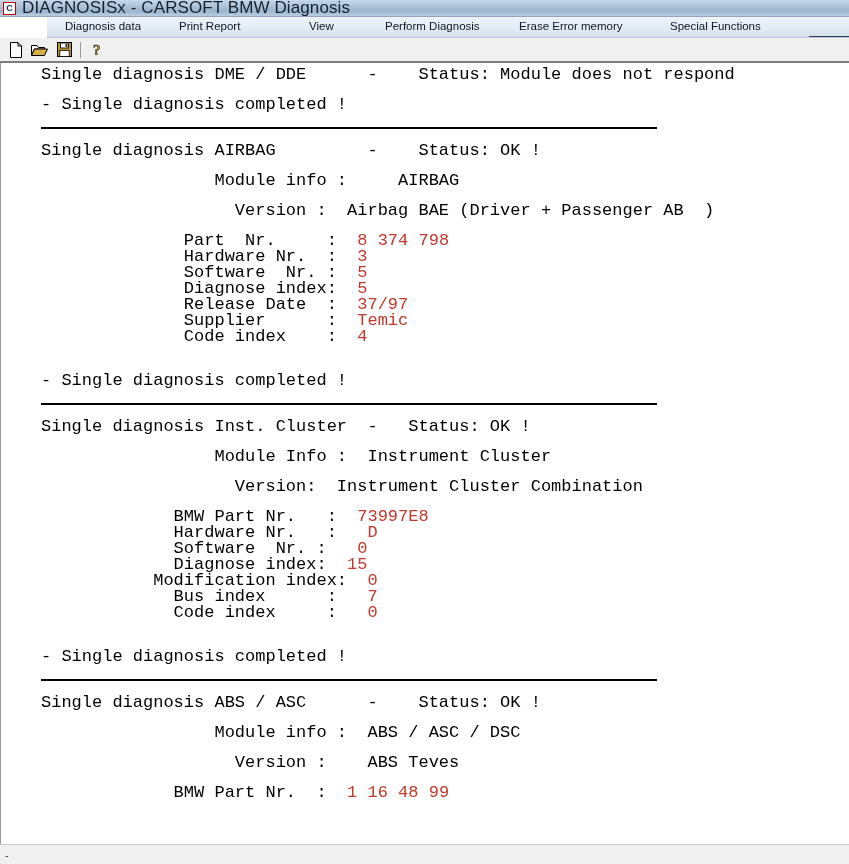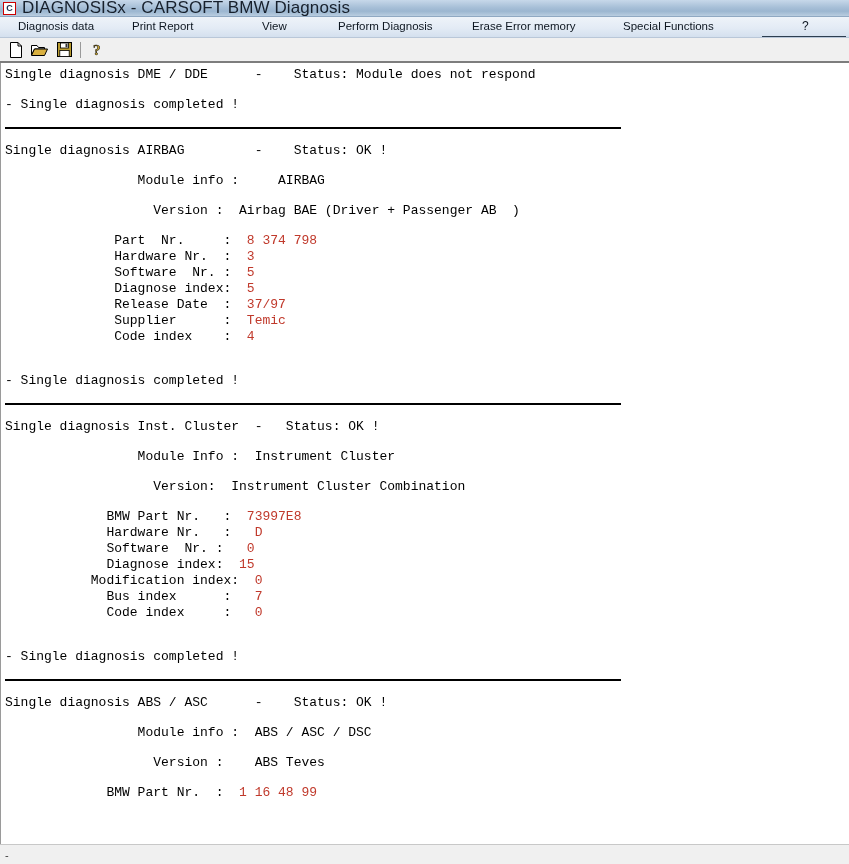--- a/index.html
+++ b/index.html
@@ -60,20 +60,21 @@
   }
 
   
   .menubar {
     height: 21px;
     min-height: 21px;
     background: linear-gradient(to bottom, #eef3f9 0%, #e3ebf5 55%, #d4e0ee 100%);
     border-bottom: 1px solid #b9c7d8;
     position: relative;
     box-sizing: border-box;
+    margin-left: 47px;
   }
   .menu-item {
     position: absolute;
     top: 3px;
     font-size: 11.5px;
     color: #0d1620;
     white-space: nowrap;
     font-family: "Liberation Sans", sans-serif;
     cursor: default;
   }
@@ -124,24 +125,25 @@
     flex: 1;
     position: relative;
     background: #ffffff;
     border-left: 1px solid #9a9a9a;
     overflow: hidden;
     box-sizing: border-box;
   }
   .report {
     position: relative;
     font-family: "Liberation Mono", "DejaVu Sans Mono", monospace;
-    font-size: 13px;
+    font-size: 17px;
     line-height: 16px;
     color: #000000;
     padding-top: 4px;
+    padding-left: 36px;
   }
   .line {
     white-space: pre;
     height: 16px;
     padding-left: 4px;
     color: #000000;
   }
   .val { color: #c0392b; }
   .rule {
     height: 0;

